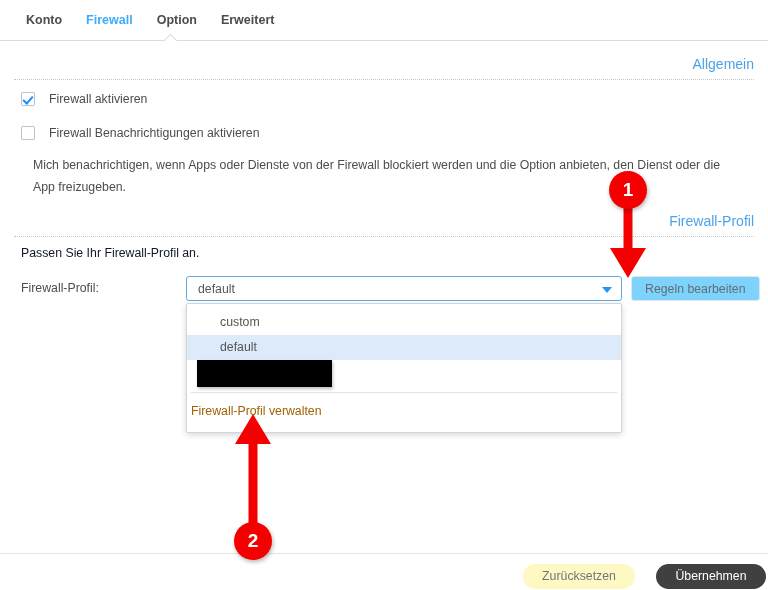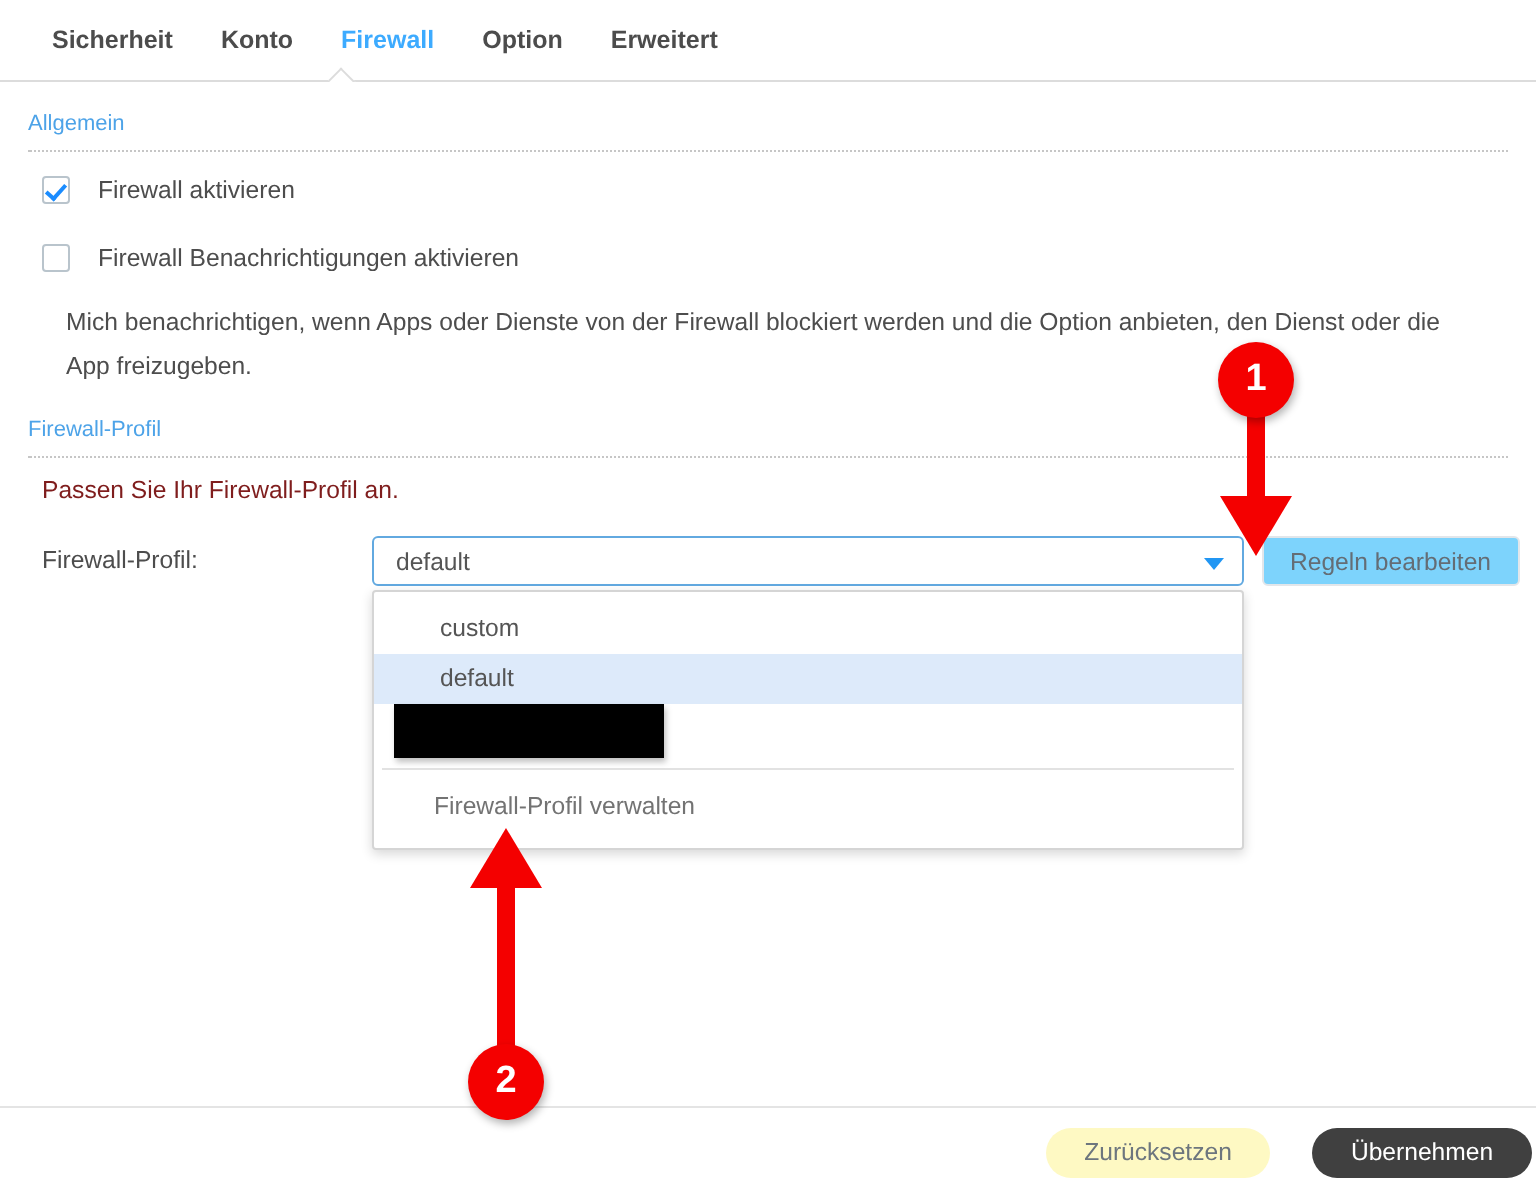--- a/index.html
+++ b/index.html
@@ -61,23 +61,24 @@
   }
 
   
   .content {
     position: relative;
     padding: 0 14px;
   }
 
   .section-head {
     color: #4da3e8;
-    font-size: 11px;
+    font-size: 14px;
     padding-top: 15px;
     padding-bottom: 7px;
+    text-align: right;
   }
   .dotted-rule {
     border-top: 1px dotted #c6c6c6;
     height: 0;
     margin-bottom: 4px;
   }
 
   .check-row {
     display: flex;
     align-items: center;
@@ -118,21 +119,21 @@
     width: 690px;
     font-size: 12.3px;
     line-height: 22px;
     color: #4d4d4d;
   }
 
   .field-desc {
     margin-left: 7px;
     margin-top: 9px;
     font-size: 12.3px;
-    color: #7f1d1d;
+    color: #0f172a;
   }
 
   .field-row {
     position: relative;
     margin-top: 16px;
     height: 26px;
   }
   .field-label {
     position: absolute;
     left: 7px;
@@ -210,23 +211,23 @@
     background: #000000;
     box-shadow: 1px 2px 3px rgba(0,0,0,0.25);
   }
   .dd-sep {
     border-top: 1px solid #e2e2e2;
     margin: 7px 4px 0 4px;
   }
   .dd-link {
     height: 30px;
     line-height: 30px;
-    padding-left: 30px;
-    font-size: 12.3px;
-    color: #737373;
+    padding-left: 4px;
+    font-size: 12.3px;
+    color: #a16207;
     margin-top: 3px;
   }
 
   
   .side-btn {
     position: absolute;
     left: 617px;
     top: 0;
     height: 25px;
     line-height: 25px;
@@ -293,21 +294,20 @@
   }
   .anno-svg {
     position: absolute;
     overflow: visible;
   }
 </style>
 </head>
 <body>
 
 <div class="tabbar">
-  <div class="tab">Sicherheit</div>
   <div class="tab">Konto</div>
   <div class="tab active">Firewall</div>
   <div class="tab">Option</div>
   <div class="tab">Erweitert</div>
   <div class="tab-caret"></div>
 </div>
 
 <div class="content">
 
   <div class="section-head">Allgemein</div>

